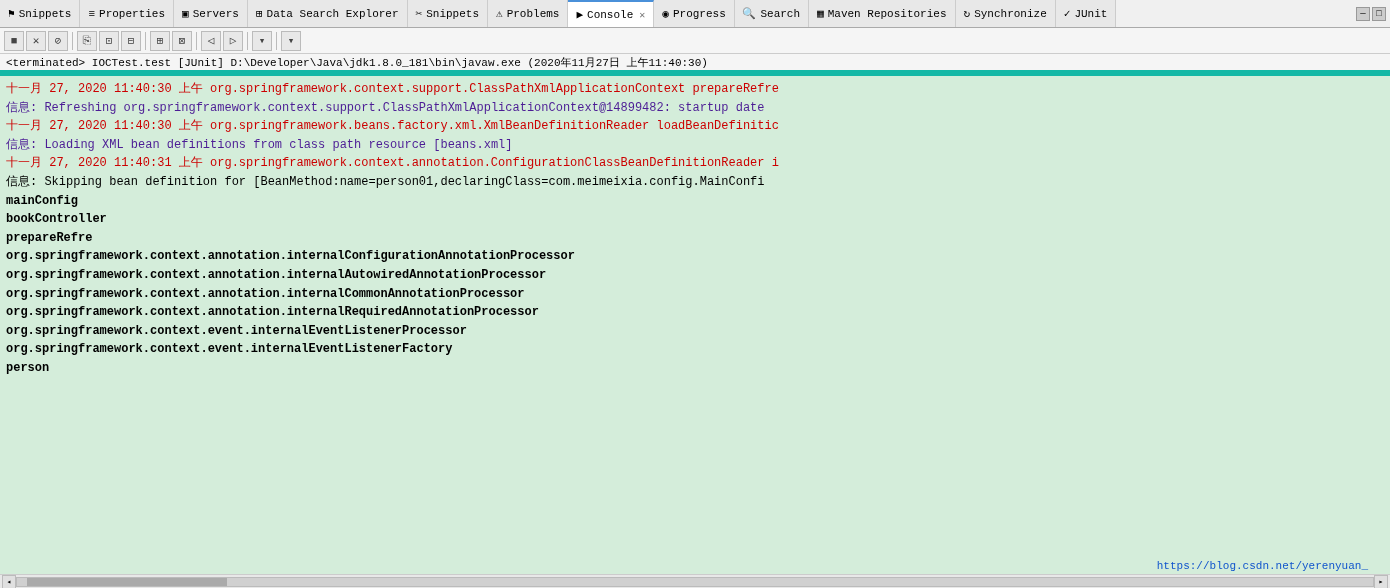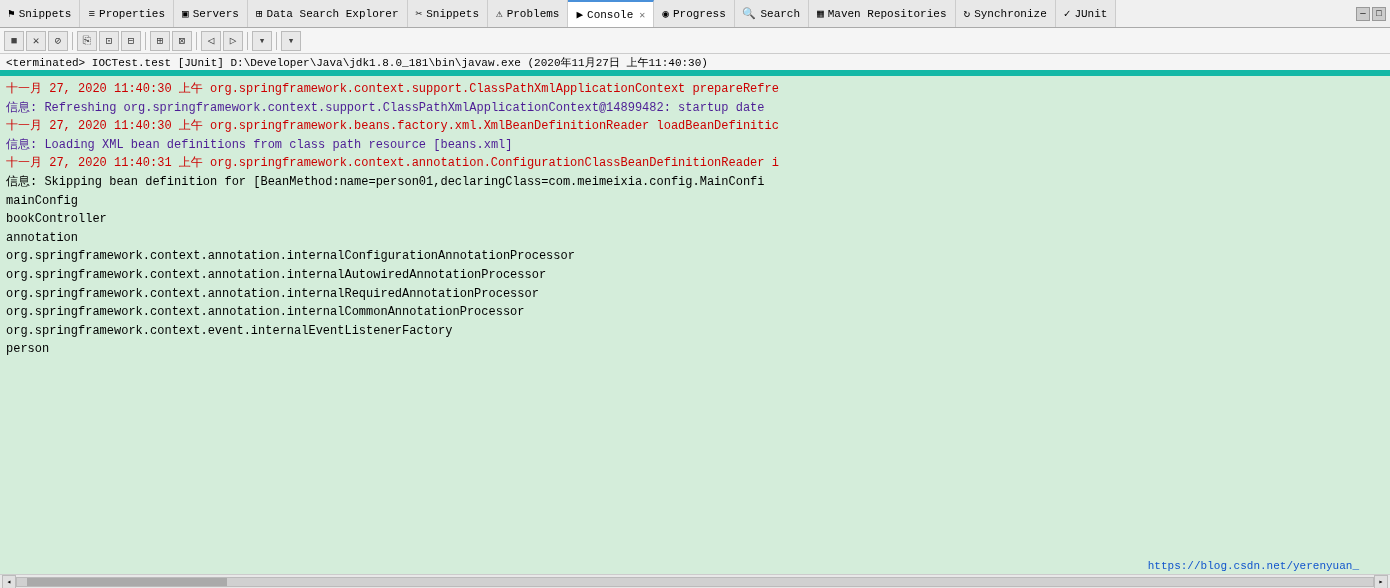--- a/index.html
+++ b/index.html
@@ -121,21 +121,21 @@
       overflow-x: hidden;
       overflow-y: auto;
       flex: 1;
       line-height: 1.55;
     }
     .console-line {
       white-space: pre;
       font-size: 12px;
     }
     .console-line.red { color: #cc0000; }
-    .console-line.black { color: #000000; font-weight: normal; }
+    .console-line.black { color: #000000; font-weight: bold; }
 
     
     .h-scrollbar {
       height: 14px;
       background: #e8e8e8;
       border-top: 1px solid #ccc;
       display: flex;
       align-items: center;
       padding: 0 2px;
     }
@@ -168,21 +168,21 @@
 
     .main-area {
       display: flex;
       flex-direction: column;
       height: calc(588px - 28px);
     }
 
     .bottom-right-link {
       position: absolute;
       bottom: 16px;
-      right: 31px;
+      right: 22px;
       font-size: 11px;
       color: #1155cc;
     }
   </style>
 </head>
 <body>
 
 <div class="tab-bar">
   <div class="tab">
     <span>⚑</span>
@@ -268,25 +268,26 @@
     <div class="console-content">
 
       <div class="console-line red">十一月 27, 2020 11:40:30 上午 org.springframework.context.support.ClassPathXmlApplicationContext prepareRefre</div>
       <div class="console-line" style="color:#4c1d95;">信息: Refreshing org.springframework.context.support.ClassPathXmlApplicationContext@14899482: startup date</div>
       <div class="console-line red">十一月 27, 2020 11:40:30 上午 org.springframework.beans.factory.xml.XmlBeanDefinitionReader loadBeanDefinitic</div>
       <div class="console-line" style="color:#4c1d95;">信息: Loading XML bean definitions from class path resource [beans.xml]</div>
       <div class="console-line red">十一月 27, 2020 11:40:31 上午 org.springframework.context.annotation.ConfigurationClassBeanDefinitionReader i</div>
       <div class="console-line" style="color:#000;">信息: Skipping bean definition for [BeanMethod:name=person01,declaringClass=com.meimeixia.config.MainConfi</div>
       <div class="console-line black">mainConfig</div>
       <div class="console-line black">bookController</div>
-      <div class="console-line black">annotation</div>
+      <div class="console-line black">prepareRefre</div>
       <div class="console-line black">org.springframework.context.annotation.internalConfigurationAnnotationProcessor</div>
       <div class="console-line black">org.springframework.context.annotation.internalAutowiredAnnotationProcessor</div>
+      <div class="console-line black">org.springframework.context.annotation.internalCommonAnnotationProcessor</div>
       <div class="console-line black">org.springframework.context.annotation.internalRequiredAnnotationProcessor</div>
-      <div class="console-line black">org.springframework.context.annotation.internalCommonAnnotationProcessor</div>
+      <div class="console-line black">org.springframework.context.event.internalEventListenerProcessor</div>
       <div class="console-line black">org.springframework.context.event.internalEventListenerFactory</div>
       <div class="console-line black">person</div>
     </div>
 
     <div class="bottom-right-link">https://blog.csdn.net/yerenyuan_</div>
 
     <div class="h-scrollbar">
       <div class="scrollbar-arrow">◂</div>
       <div class="h-scrollbar-track">
         <div class="h-scrollbar-thumb"></div>

